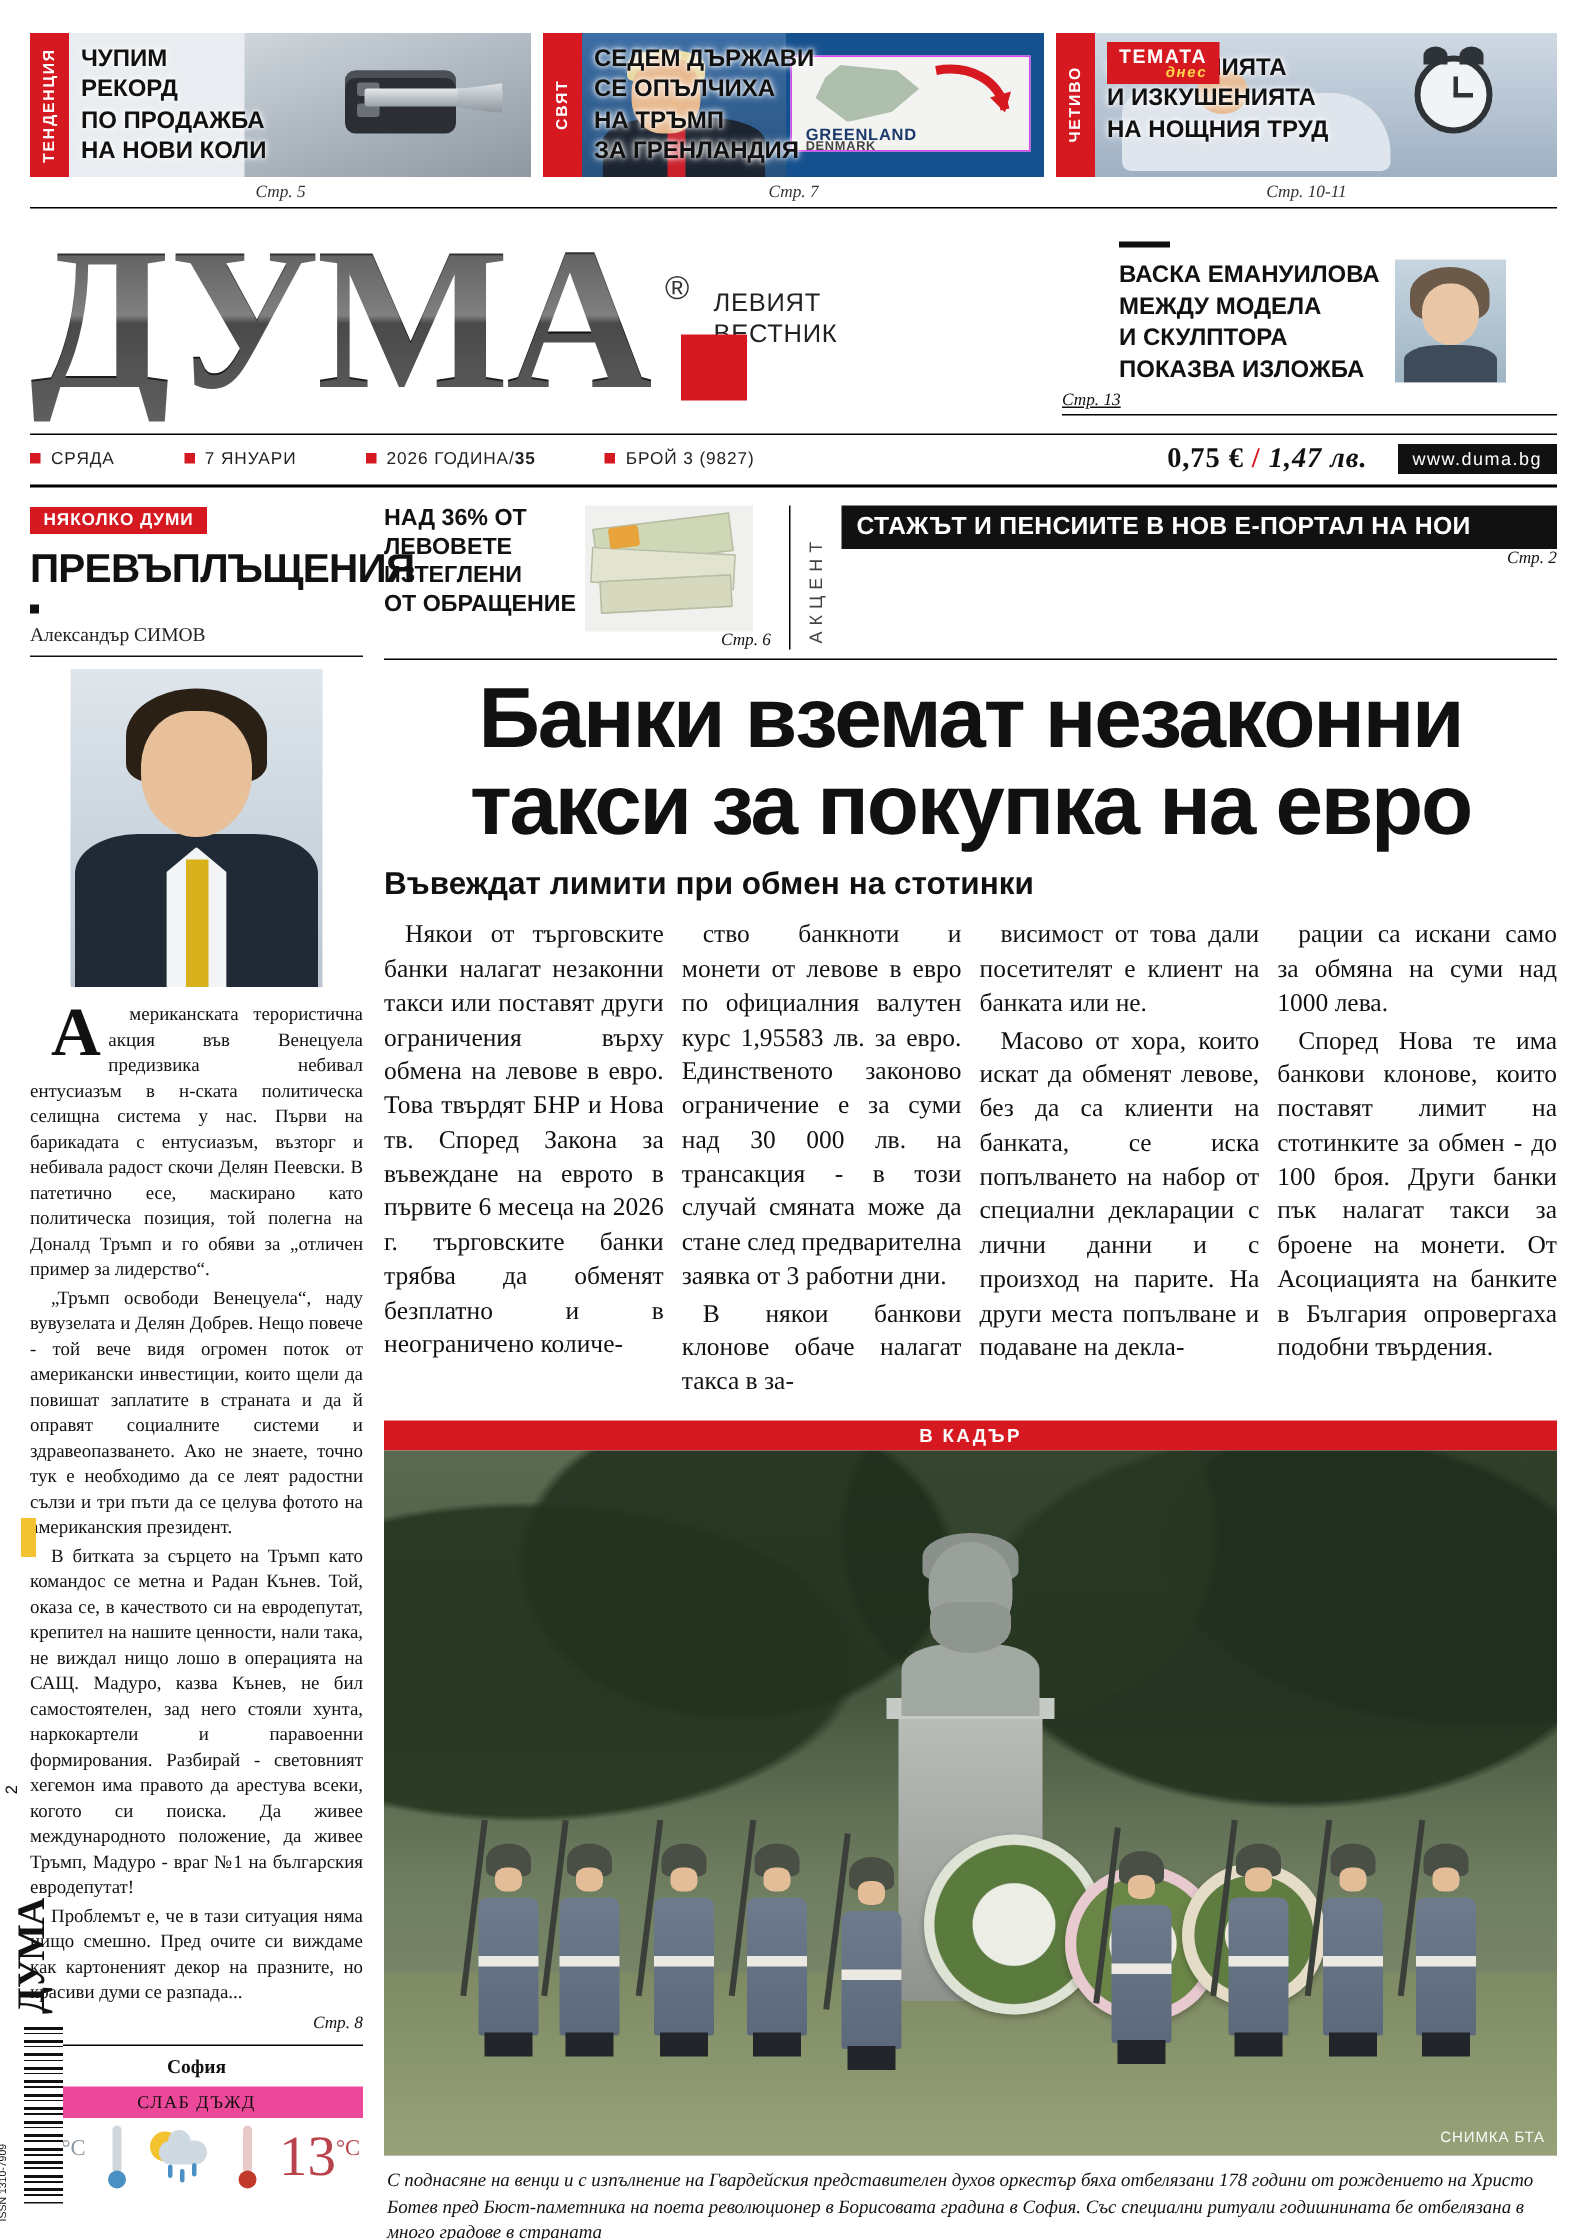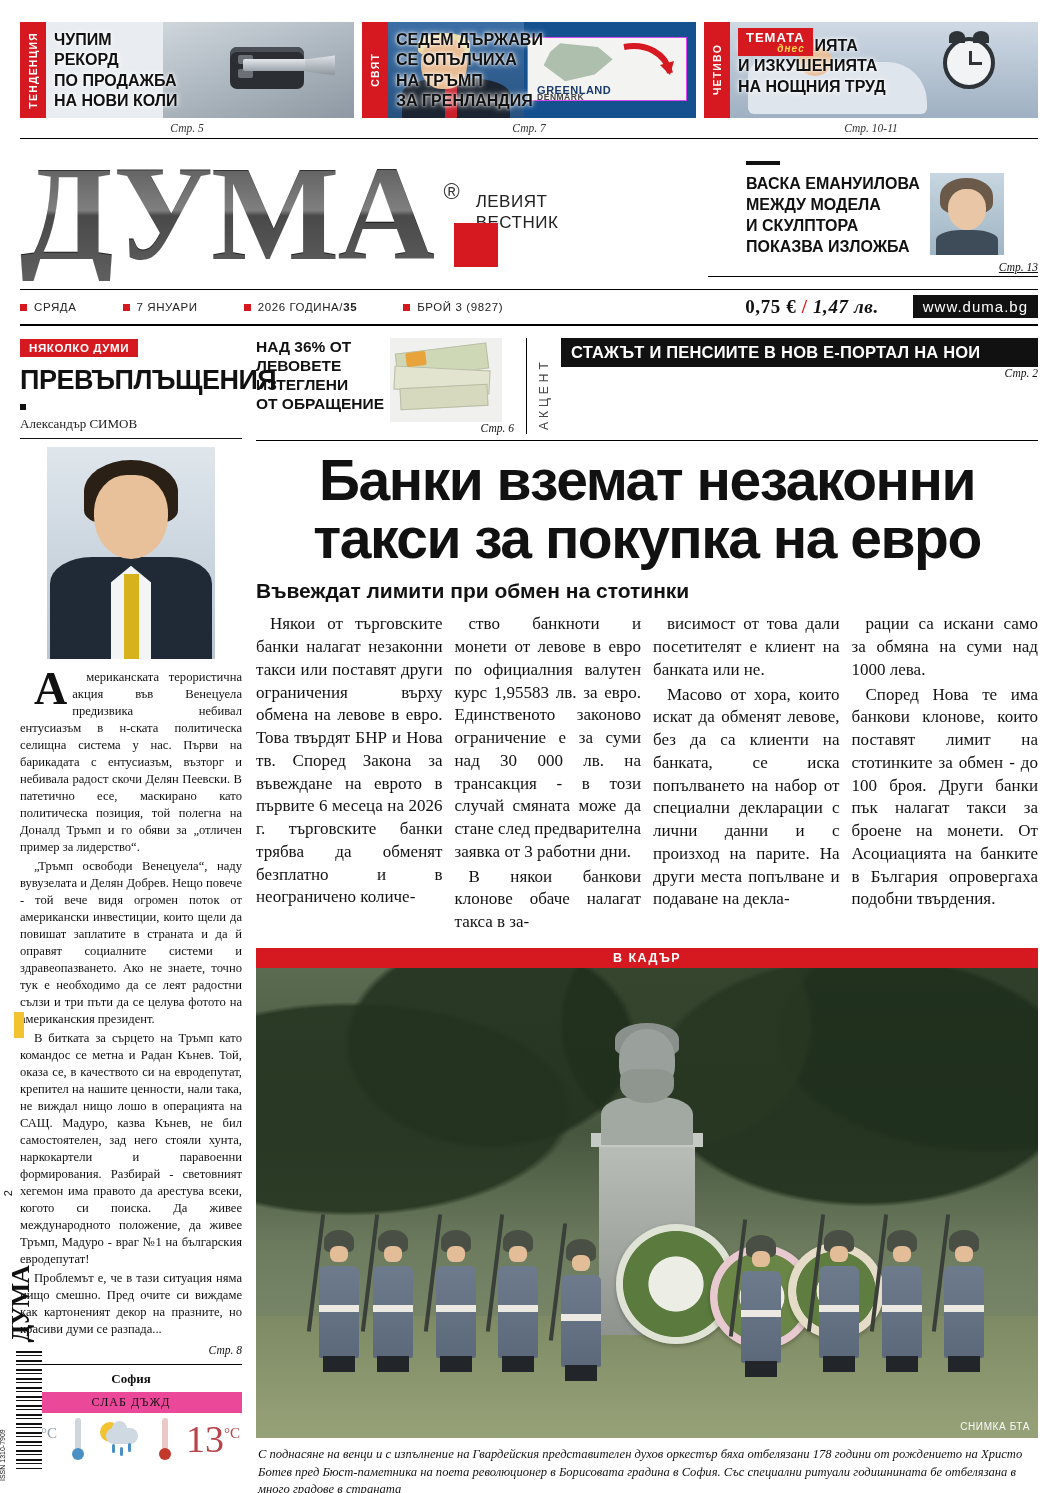--- a/index.html
+++ b/index.html
@@ -87,33 +87,33 @@
   .logo-sq { position:absolute; right:-64px; bottom:14px; width:44px; height:44px; background:#d61920; }
   .levi { padding:46px 0 0 42px; font-family:"Liberation Sans",sans-serif; font-size:17px; line-height:1.25; color:#222; letter-spacing:.5px; white-space:pre-line; }
   .mh-right { margin-left:auto; padding-top:16px; width:330px; }
   .mh-dash { width:34px; height:4px; background:#111; margin:0 0 8px 38px; }
   .mh-right-inner { display:flex; gap:10px; }
   .mh-promo { font-family:"Liberation Sans",sans-serif; font-weight:bold; font-size:16px; line-height:1.32; color:#111; white-space:pre-line; padding-left:38px; }
   .mh-portrait { width:74px; height:82px; background:linear-gradient(180deg,#c7d6e0,#9fb4c4); position:relative; overflow:hidden; flex:0 0 74px; }
   .p-hair { position:absolute; left:14%; top:6%; width:72%; height:44%; background:#6b5a4a; border-radius:50% 50% 30% 30%; }
   .p-face { position:absolute; left:24%; top:20%; width:52%; height:50%; background:#e9c7a6; border-radius:46% 46% 50% 50%; }
   .p-body { position:absolute; left:8%; bottom:0; width:84%; height:30%; background:#3e4c5a; border-radius:40% 40% 0 0; }
-  .mh-page { text-align:right; font-style:italic; font-size:11.5px; margin-top:4px;text-decoration:underline; }
+  .mh-page { font-style:italic; font-size:11.5px; margin-top:4px;text-decoration:underline; }
   .mh-page-rule { border-top:1px solid #000; margin-top:3px; width:100%; }
 
   
   .infobar { display:flex; align-items:center; border-top:1px solid #000; border-bottom:2px solid #000; padding:5px 0 6px; font-family:"Liberation Sans",sans-serif; font-size:11.5px; letter-spacing:.6px; }
   .infobar .sq { display:inline-block; width:7px; height:7px; background:#d61920; margin-right:7px; vertical-align:middle; }
   .infobar .item { margin-right:46px; color:#222; }
   .infobar .item b { font-weight:bold; }
   .price { margin-left:auto; font-family:"Liberation Serif",serif; font-size:19px; }
   .price .eur { font-weight:bold; }
   .price .sep { color:#d61920; font-weight:bold; }
   .price .bgn { font-style:italic; font-weight:bold; }
-  .site { margin-left:34px; background:#111; color:#fff; font-family:"Liberation Sans",sans-serif; font-size:15px; padding:3px 10px; letter-spacing:1px; }
+  .site { margin-left:20px; background:#111; color:#fff; font-family:"Liberation Sans",sans-serif; font-size:12px; padding:3px 10px; letter-spacing:1px; }
 
   
   .main { display:flex; gap:14px; padding-top:12px; }
   .col-left { width:222px; flex:0 0 222px; }
   .col-right { flex:1; }
 
   
   .kicker { display:inline-block; background:#d61920; color:#fff; font-family:"Liberation Sans",sans-serif; font-weight:bold; font-size:11.5px; padding:3px 9px; letter-spacing:.6px; }
   .ed-title { font-family:"Liberation Sans",sans-serif; font-weight:bold; font-size:27px; letter-spacing:-.5px; margin:8px 0 4px; }
   .ed-dot { width:6px; height:6px; background:#111; margin:8px 0 6px; }

